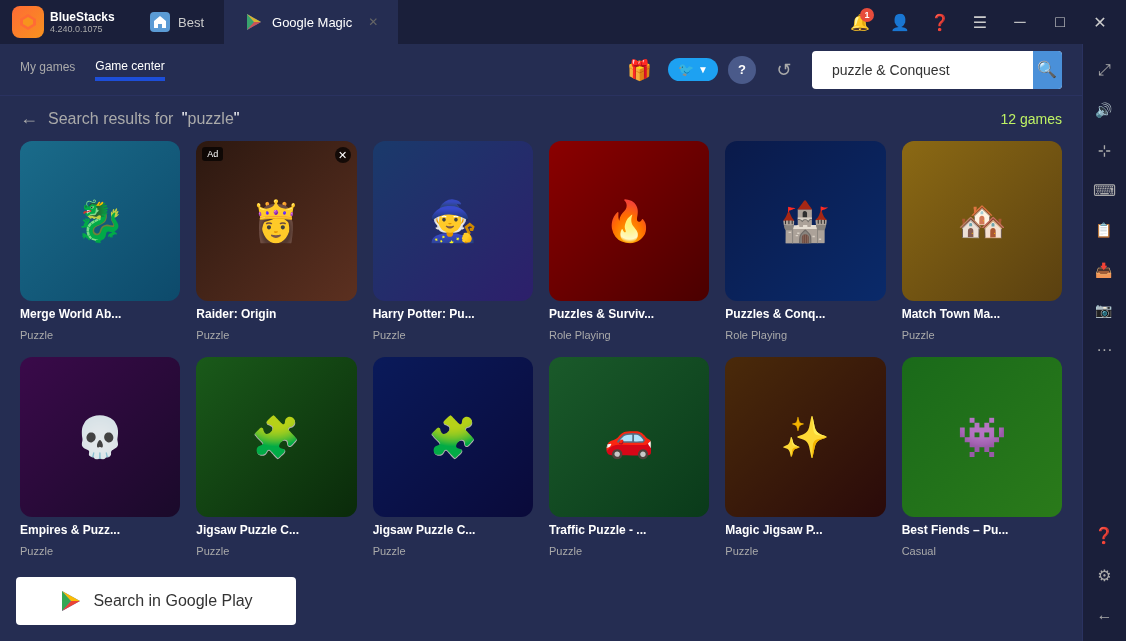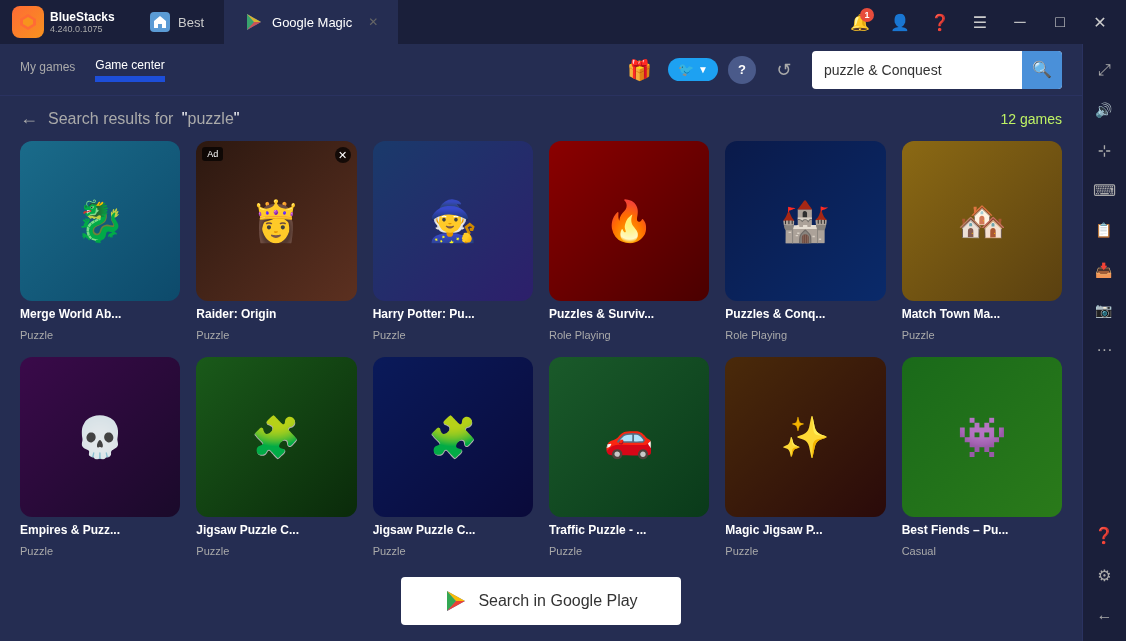--- a/index.html
+++ b/index.html
@@ -163,21 +163,21 @@
     }
     .nav-tab {
       font-size: 12px;
       color: #aaa;
       cursor: pointer;
       padding-bottom: 4px;
       border-bottom: 2px solid transparent;
     }
     .nav-tab.active {
       color: #fff;
-      border-bottom: 6px solid #1d4ed8;
+      border-bottom: 4px solid #1d4ed8;
     }
     .nav-tab-spacer { flex: 1; }
     .nav-actions {
       display: flex;
       align-items: center;
       gap: 10px;
     }
     .nav-icon-btn {
       width: 36px;
       height: 36px;
@@ -204,21 +204,21 @@
       align-items: center;
       background: #fff;
       border-radius: 4px;
       overflow: hidden;
       width: 250px;
     }
     .search-input {
       flex: 1;
       border: none;
       outline: none;
-      padding: 8px 12px;
+      padding: 8px 20px;
       font-size: 14px;
       color: #333;
       background: #fff;
     }
     .search-btn {
       background: #4a90d9;
       border: none;
       width: 40px;
       height: 38px;
       display: flex;
@@ -321,21 +321,20 @@
       text-overflow: ellipsis;
     }
     .game-genre {
       font-size: 11px;
       color: #aaa;
     }
 
     
     .google-play-search {
       display: flex;
-      justify-content: center;
       padding: 16px;
       flex-shrink: 0;
     }
     .gp-search-btn {
       display: flex;
       align-items: center;
       gap: 10px;
       background: #fff;
       color: #333;
       border: none;

